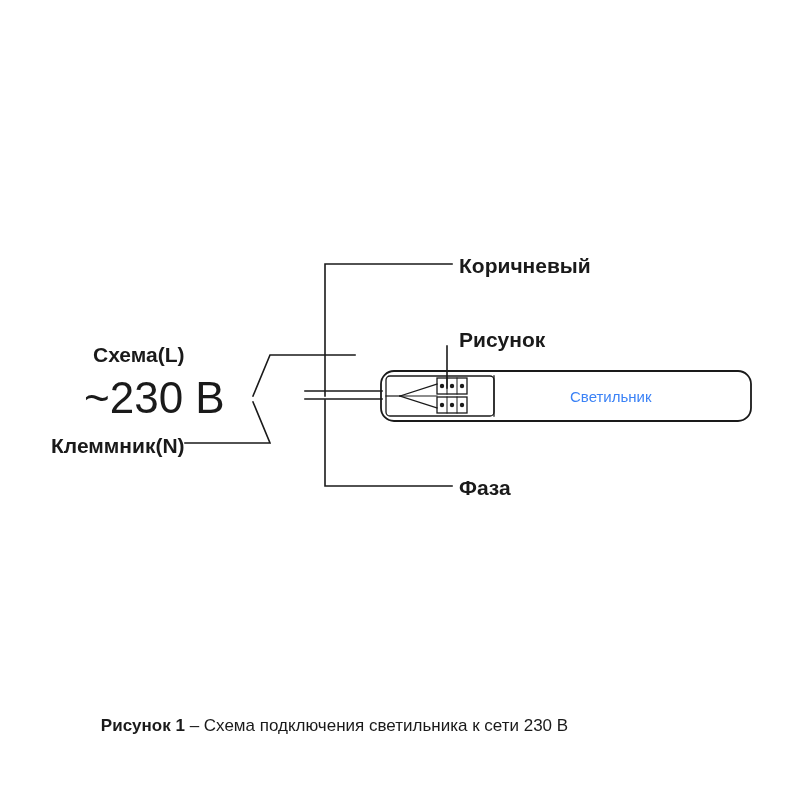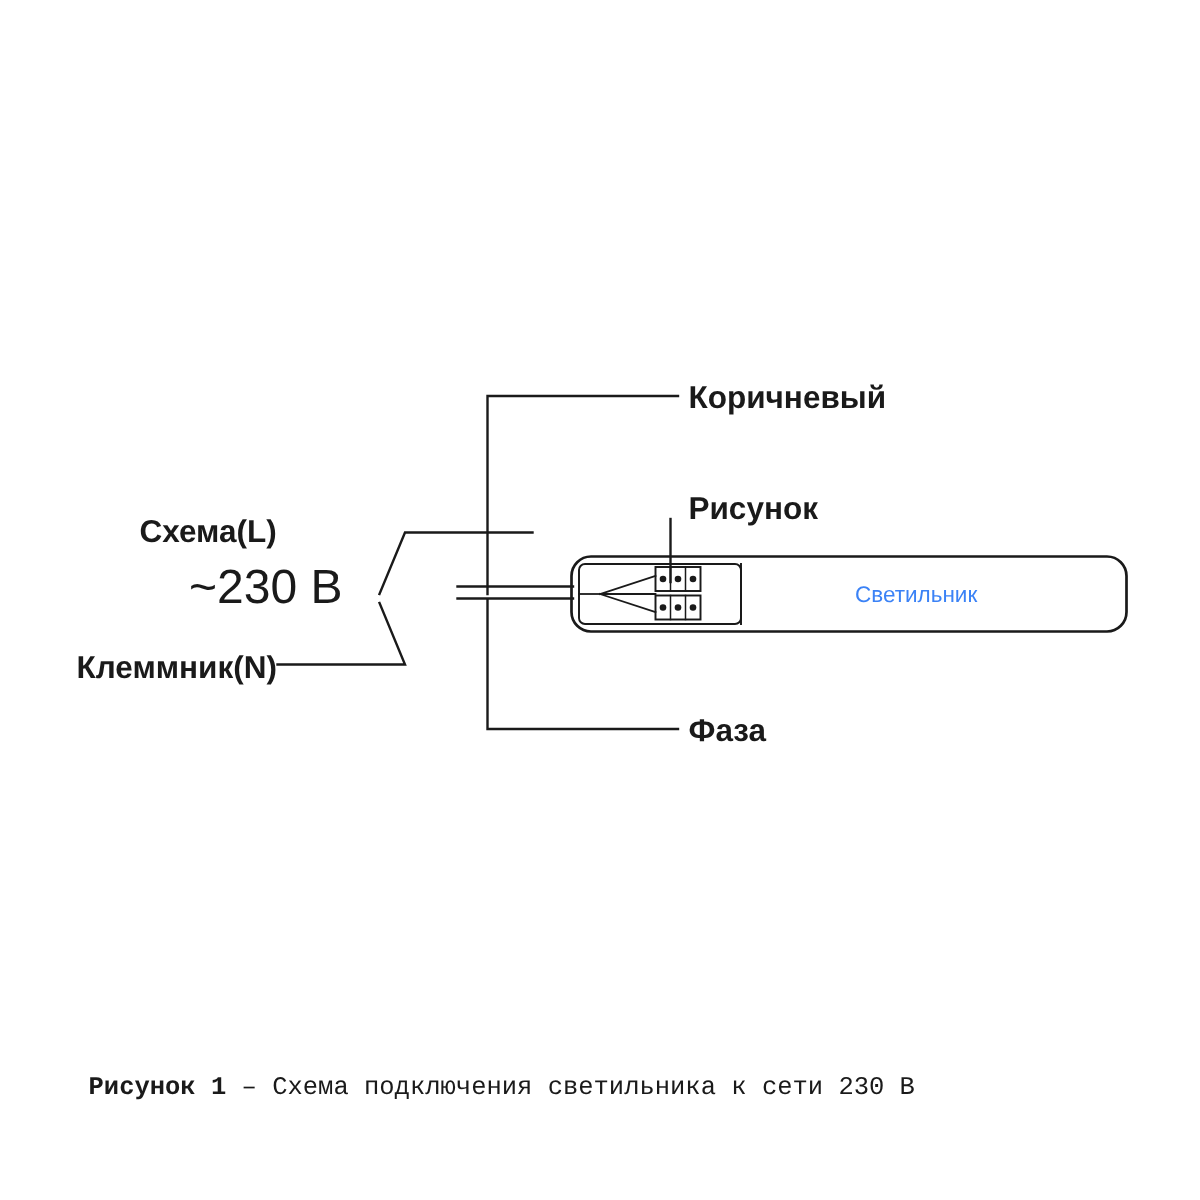--- a/index.html
+++ b/index.html
@@ -35,33 +35,32 @@
     font-family: "Liberation Sans", sans-serif;
     color: #1a1a1a;
   }
   .lbl-bold {
     font-weight: bold;
     font-size: 21px;
   }
   .voltage {
     position: absolute;
     font-family: "Liberation Sans", sans-serif;
-    font-size: 32px;
+    font-size: 44px;
     letter-spacing: 0px;
     color: #1a1a1a;
-    margin-left: 42px;
   }
   .caption {
     position: absolute;
     left: 0;
     top: 716px;
     width: 669px;
     text-align: center;
     font-size: 17px;
-    font-family: Liberation Mono, monospace;
+    font-family: Liberation Sans, sans-serif;
     color: #1a1a1a;
   }
   .caption b {
     font-weight: bold;
   }
   .fixture-label {
     position: absolute;
     font-size: 15px;
     font-family: "Liberation Sans", sans-serif;
     color: #3b82f6;

